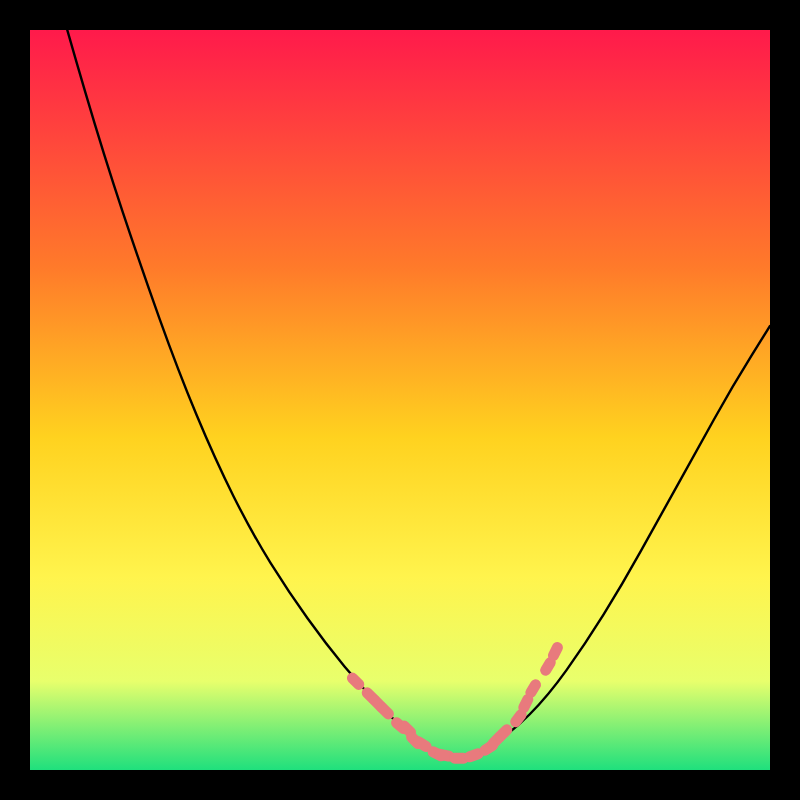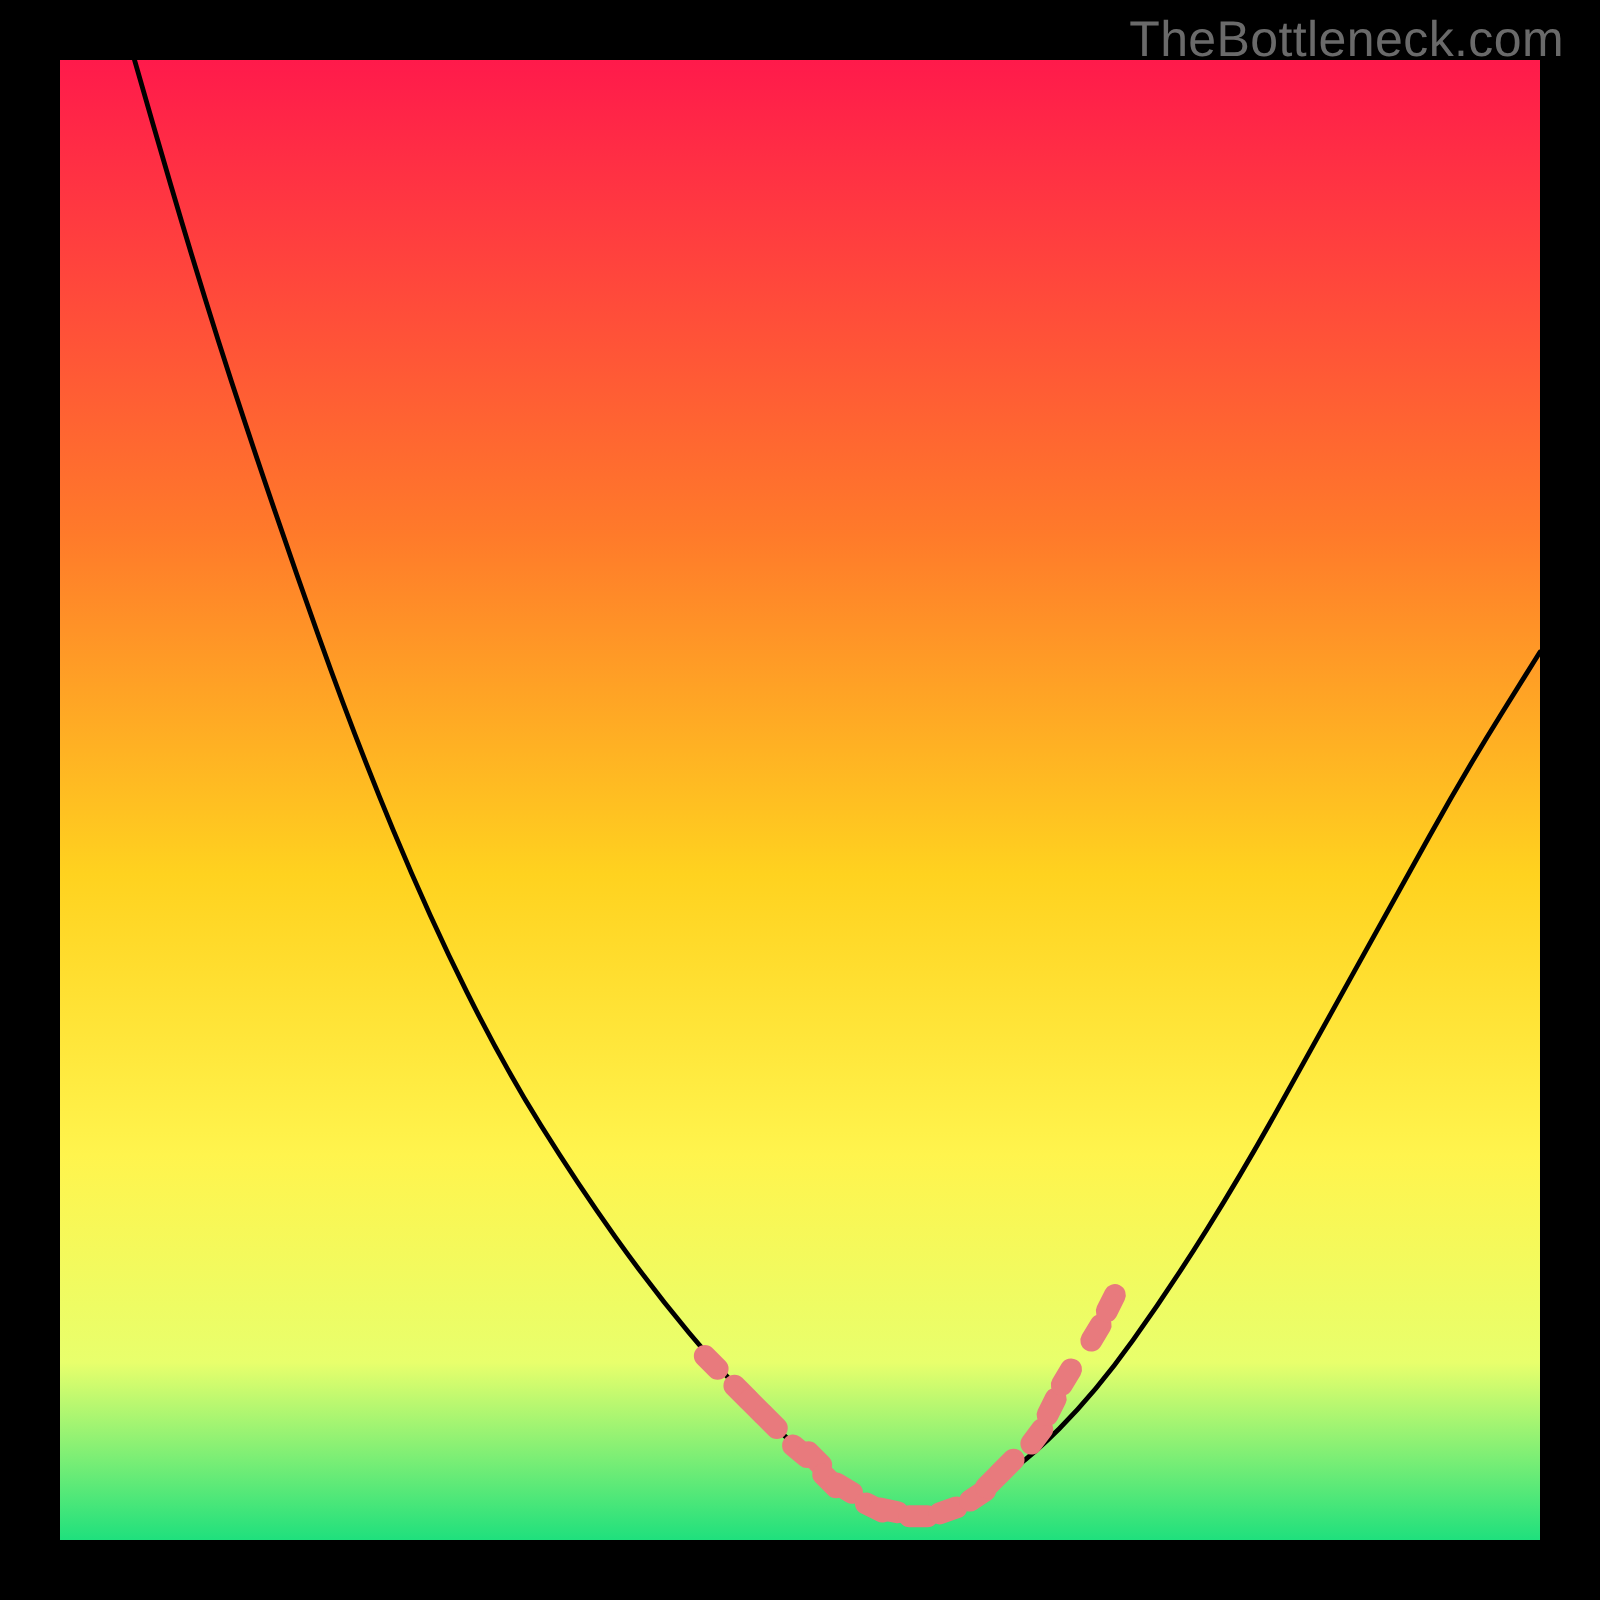--- a/index.html
+++ b/index.html
@@ -39,21 +39,20 @@
     display: block;
     width: 740px;
     height: 740px;
   }
 </style>
 </head>
 <body>
 
 <div class="frame">
 
-  <div class="watermark">TheBottleneck.com</div>
 
   <div class="plot-area">
     <svg id="chart-svg" viewBox="0 0 740 740">
       <defs>
         <linearGradient id="bg-grad" x1="0" y1="0" x2="0" y2="1">
           <stop id="g0" offset="0%" stop-color="#ff1a4b"></stop>
           <stop id="g1" offset="32%" stop-color="#ff7a2a"></stop>
           <stop id="g2" offset="55%" stop-color="#ffd21f"></stop>
           <stop id="g3" offset="74%" stop-color="#fff44d"></stop>
           <stop id="g4" offset="88%" stop-color="#e8ff6c"></stop>

